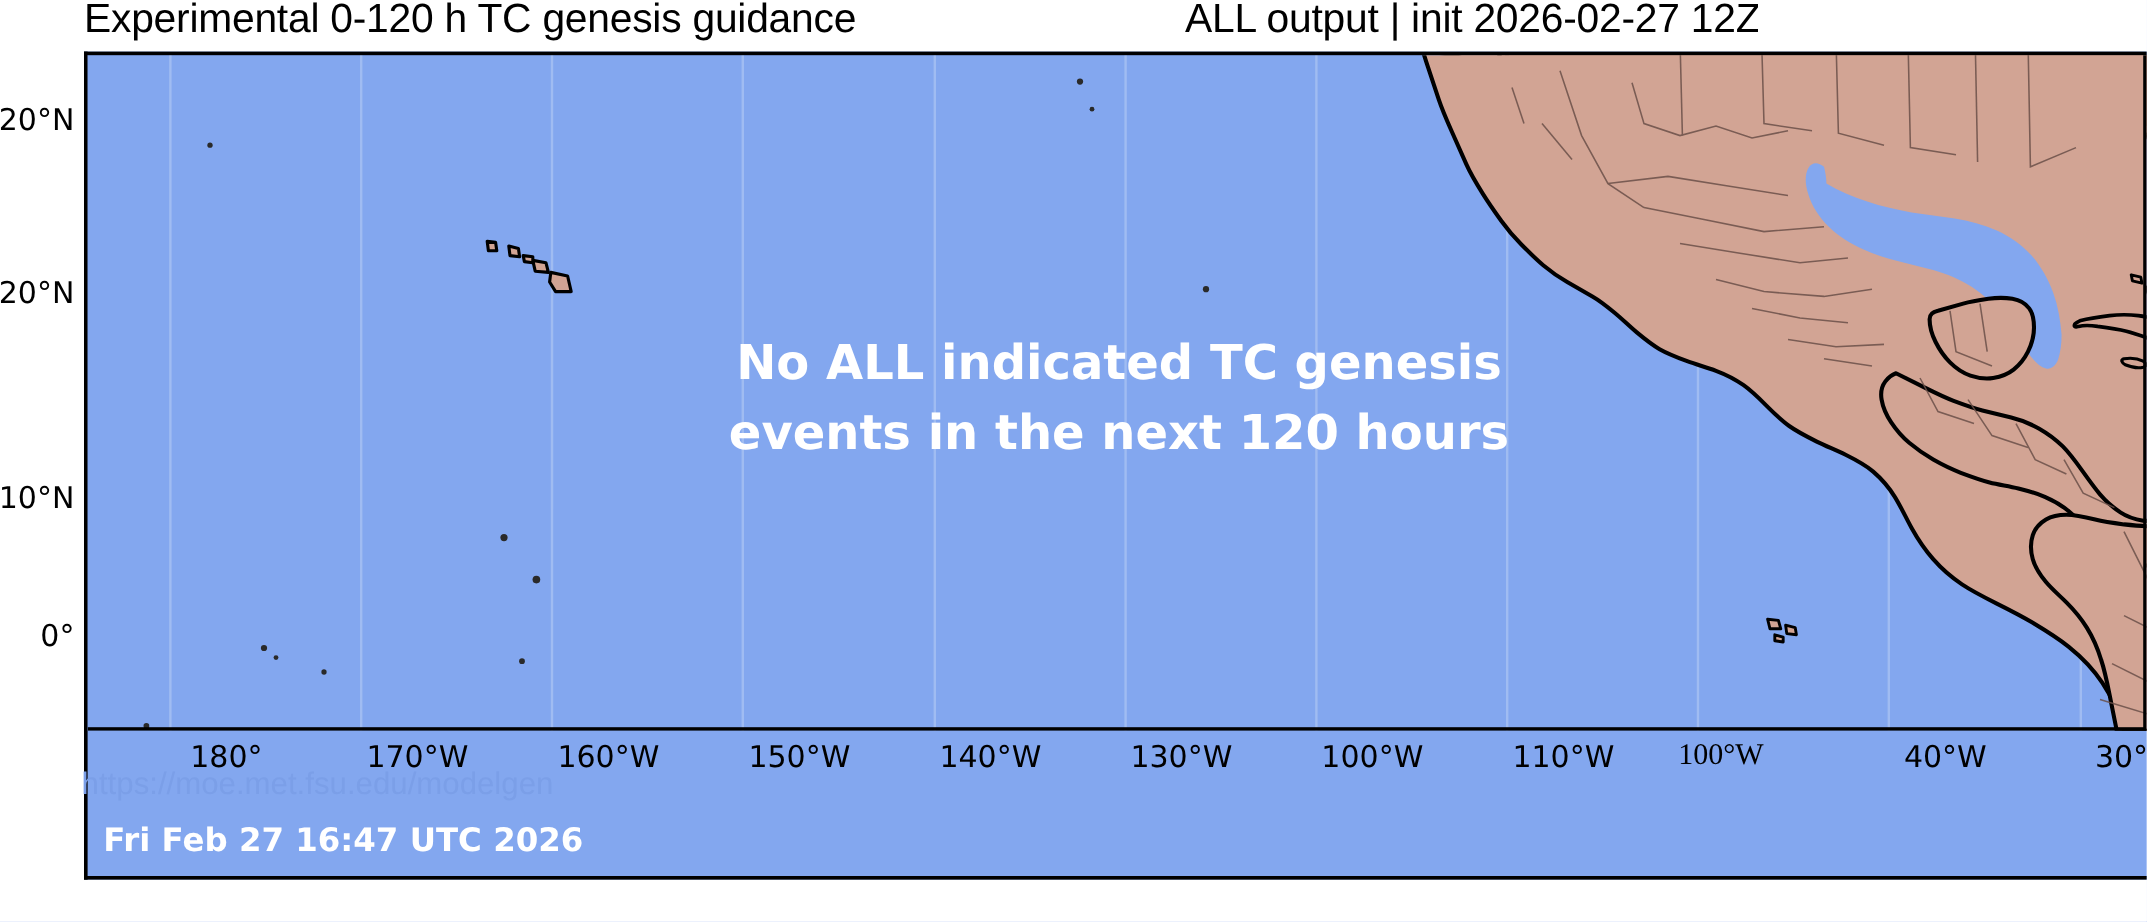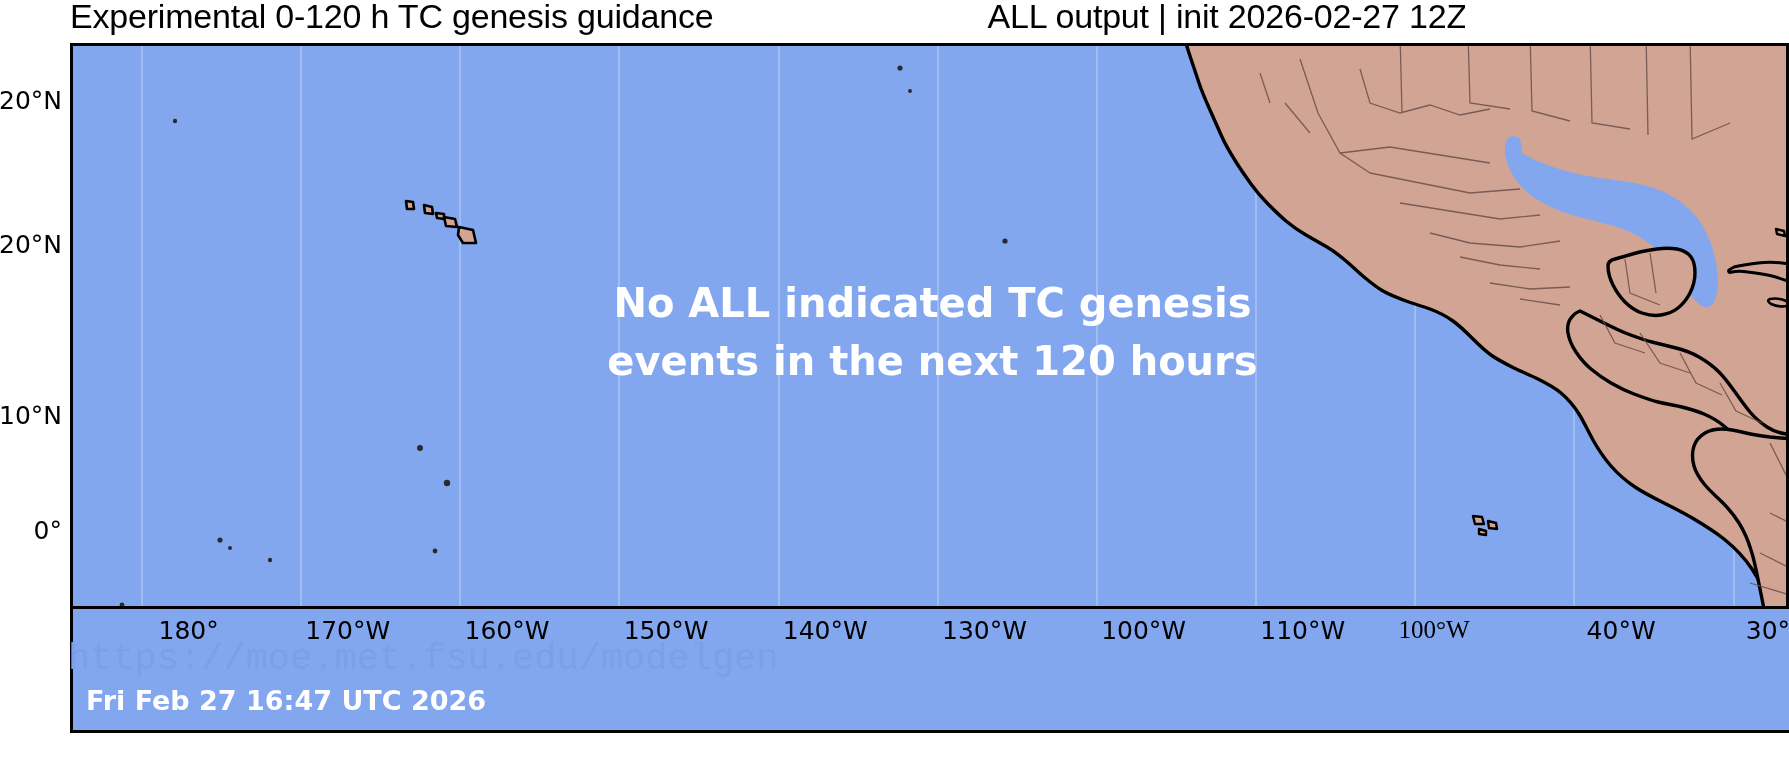--- a/index.html
+++ b/index.html
@@ -103,22 +103,22 @@
     font-size: 25px;
     color: #000000;
     transform: translate(-100%, -50%);
     white-space: nowrap;
   }
 
   
   #footer-url {
     position: absolute;
     left: 68px; top: 638px;
-    font-family: Liberation Mono, monospace;
-    font-size: 37px;
+    font-family: Liberation Sans, sans-serif;
+    font-size: 26px;
     color: #7b9fe8;
     white-space: nowrap;
     text-decoration: none;
   }
 </style>
 </head>
 <body>
 
 <div id="header">
   <div id="title-left">Experimental 0-120 h TC genesis guidance</div>

